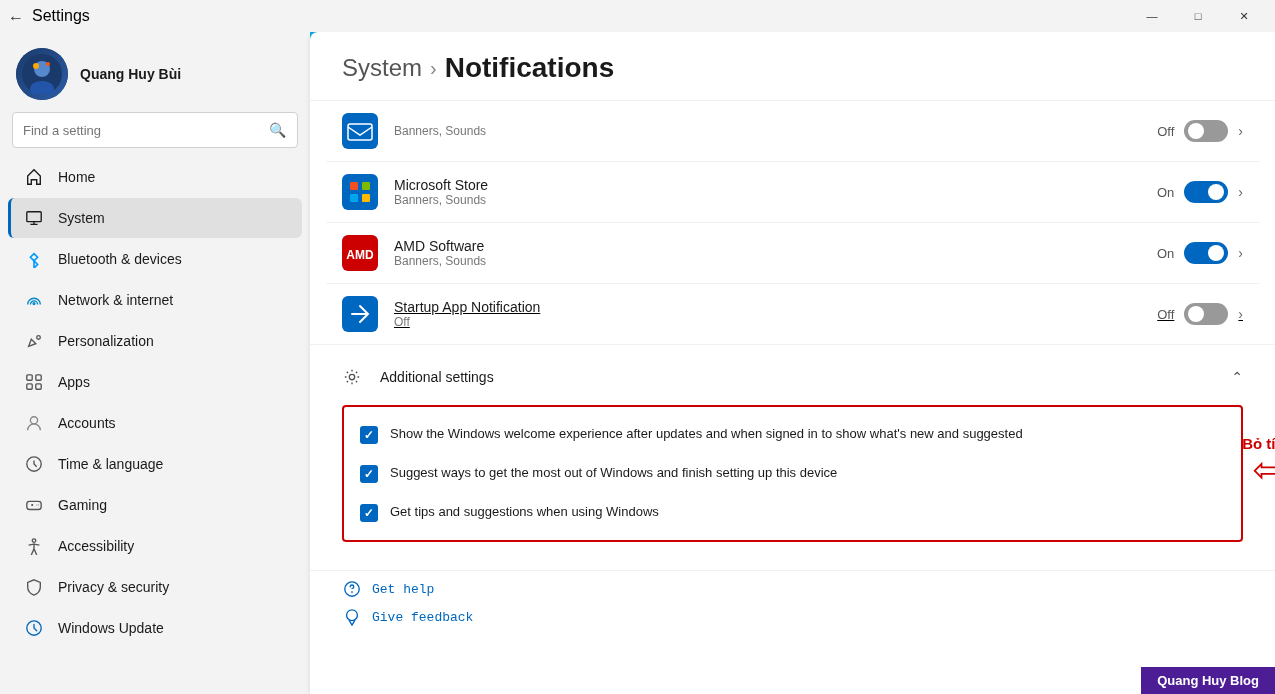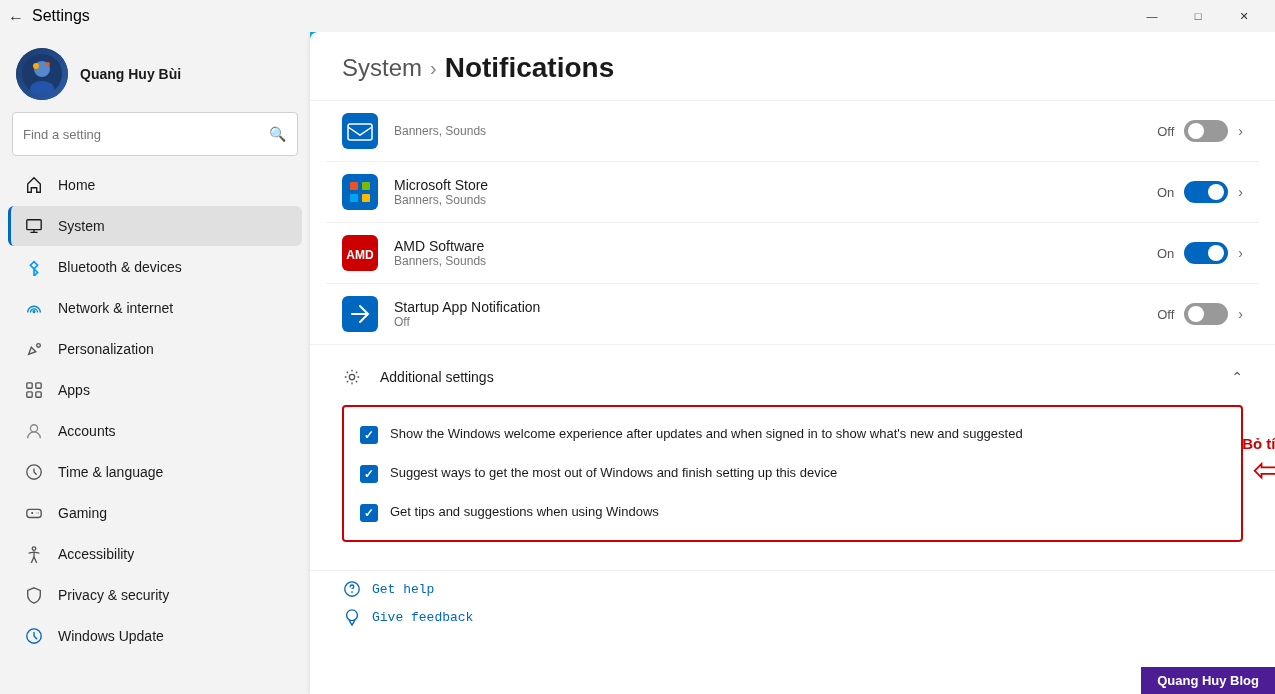--- a/index.html
+++ b/index.html
@@ -67,21 +67,21 @@
       font-size: 24px;
     }
     .user-name { font-size: 14px; font-weight: 600; color: #1a1a1a; }
 
     
     .search-container {
       padding: 0 12px 8px 12px;
     }
     .search-box {
       width: 100%;
-      height: 44px;
+      height: 36px;
       border: 1px solid #d0d0d0;
       border-radius: 4px;
       background: white;
       display: flex;
       align-items: center;
       padding: 0 10px;
       gap: 8px;
       cursor: text;
     }
     .search-input {
@@ -150,21 +150,21 @@
     
     .notif-list { padding: 0 16px; }
 
     .notif-item {
       display: flex;
       align-items: center;
       padding: 12px 16px;
       border-bottom: 1px solid #f0f0f0;
       gap: 16px;
     }
-    .notif-item:last-child { border-bottom: none; }
+    .notif-item:last-child { border-bottom: none; text-decoration: underline; }
     .app-icon {
       width: 36px;
       height: 36px;
       border-radius: 6px;
       display: flex;
       justify-content: center;
       flex-shrink: 0;
     }
     .app-info { flex: 1; }
     .app-name { font-size: 14px; font-weight: 500; color: #1a1a1a; }

